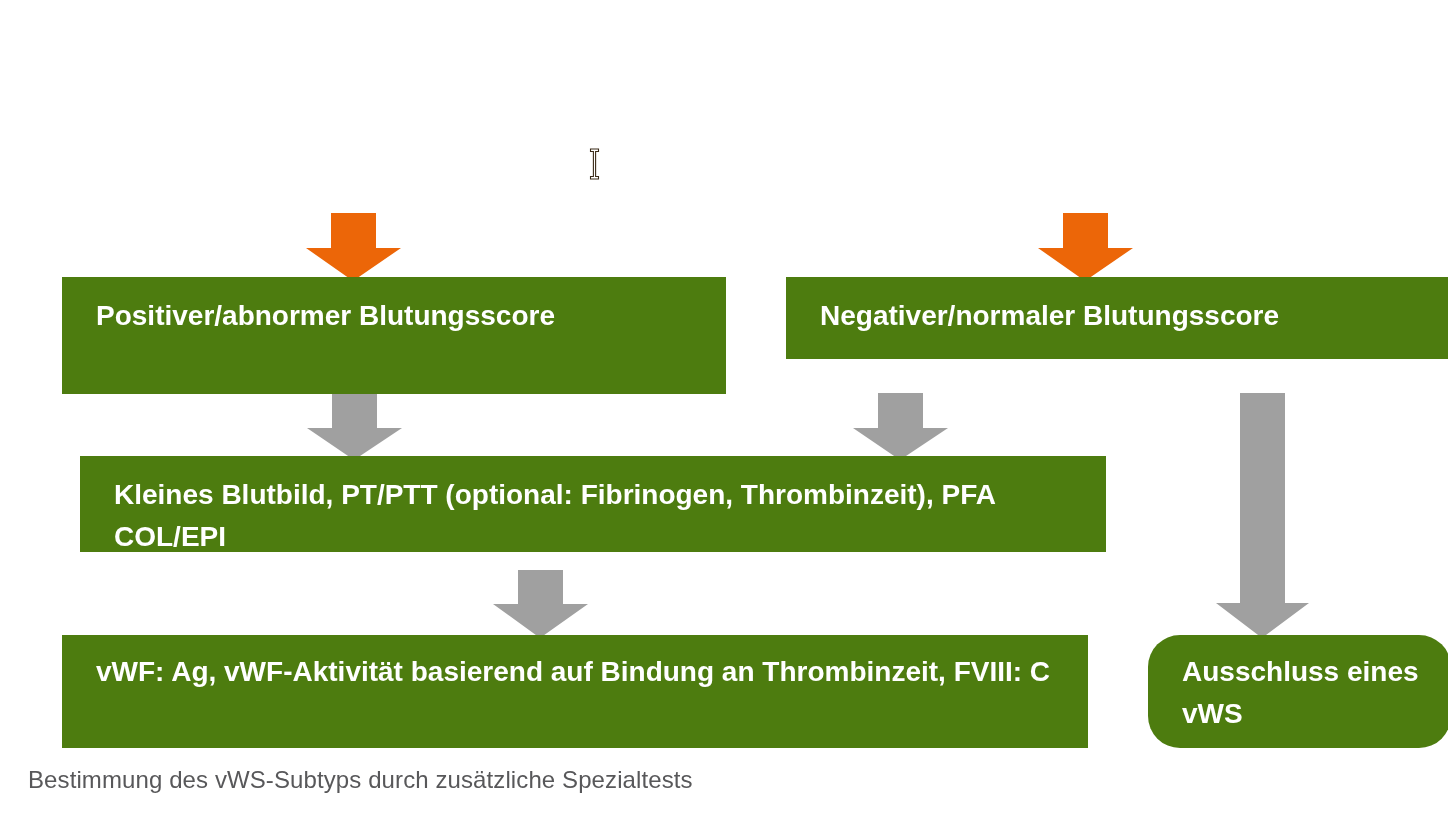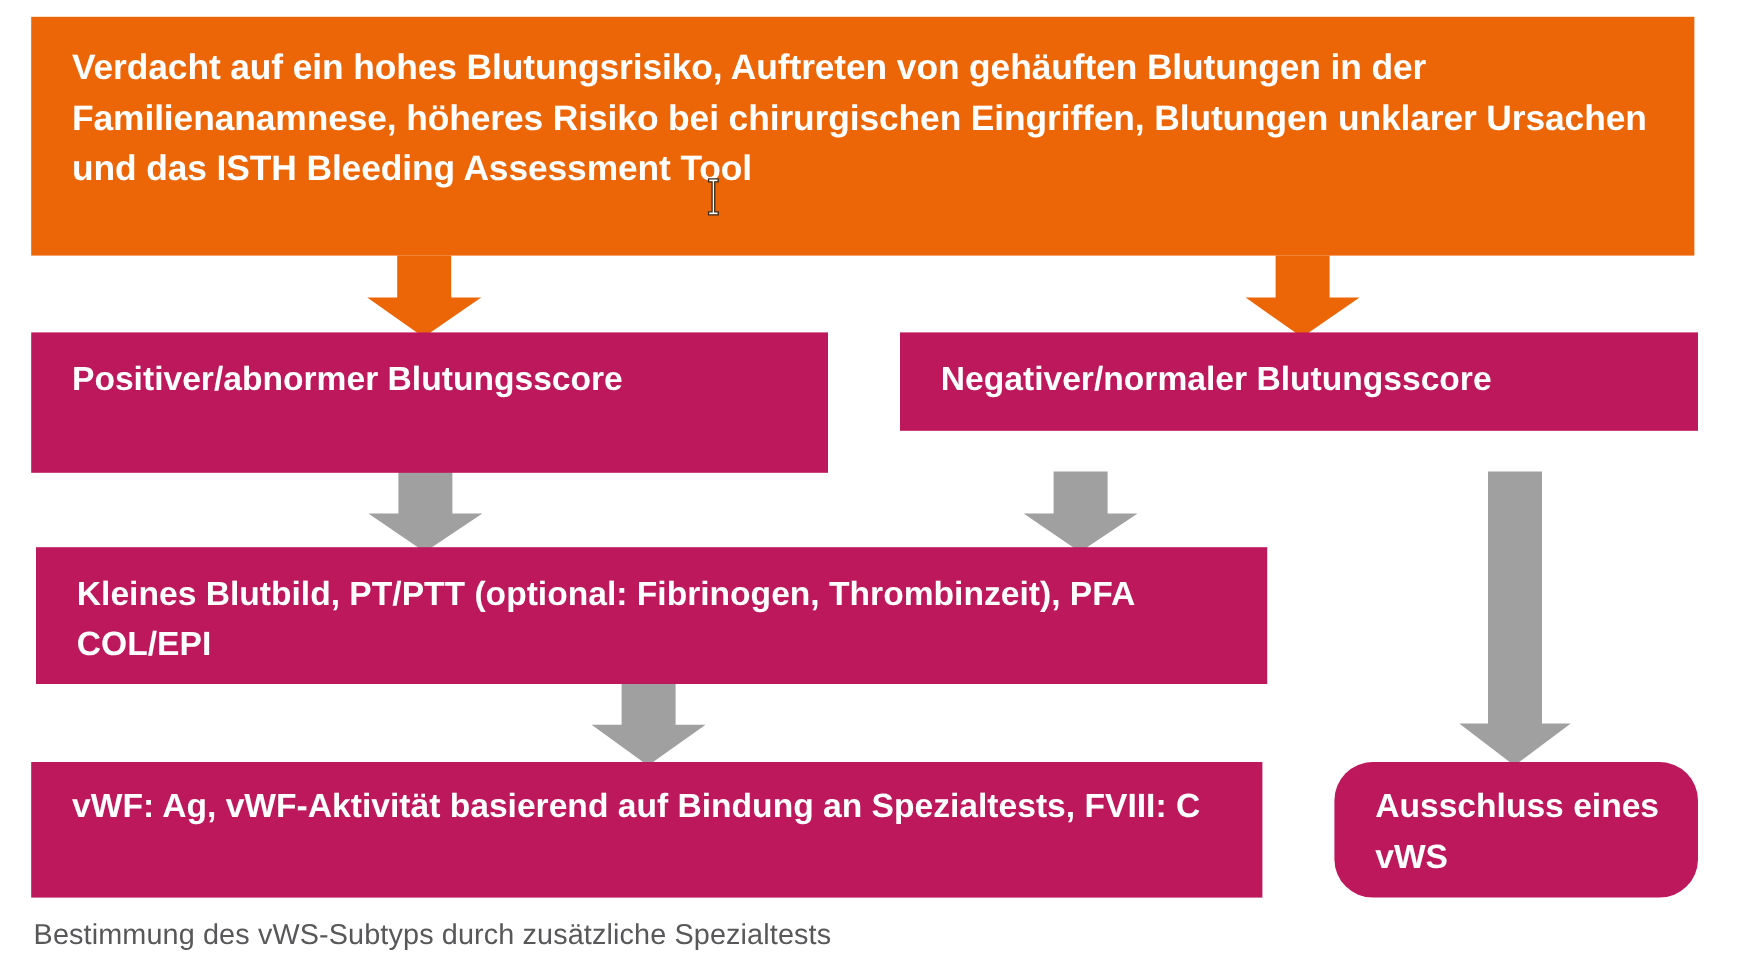--- a/index.html
+++ b/index.html
@@ -29,21 +29,22 @@
   }
   .node .node-text {
     display: block;
     white-space: pre-line;
   }
 
   .node-orange {
     background: #ec6608;
   }
   .node-gray {
-    background: #be185d;
+    background: #4d7c0f;
+    margin-left: 36px;
   }
 
   
   #node-header {
     left: 26px;
     top: 14px;
     width: 1386px;
     height: 199px;
     padding: 22px 30px 0 34px;
   }
@@ -69,24 +70,24 @@
     padding: 18px 24px 0 34px;
   }
   #node-positive .node-text,
   #node-negative .node-text {
     font-size: 28px;
     line-height: 42px;
   }
 
   
   #node-labs {
-    left: 30px;
+    left: 44px;
     top: 456px;
     width: 1026px;
-    height: 114px;
+    height: 96px;
     padding: 18px 24px 0 34px;
   }
   #node-labs .node-text {
     font-size: 28px;
     line-height: 42px;
   }
 
   
   #node-vwf {
     left: 26px;
@@ -158,38 +159,35 @@
 
     <polygon fill="#a0a0a0" points="332,393 377,393 377,428 402,428 354,460 307,428 332,428"></polygon>
 
     <polygon fill="#a0a0a0" points="878,393 923,393 923,428 948,428 900,460 853,428 878,428"></polygon>
 
     <polygon fill="#a0a0a0" points="1240,393 1285,393 1285,603 1309,603 1262,638 1216,603 1240,603"></polygon>
 
     <polygon fill="#a0a0a0" points="518,570 563,570 563,604 588,604 540,638 493,604 518,604"></polygon>
   </svg>
 
-  <div class="node node-orange" id="node-header">
-    <span class="node-text">Verdacht auf ein hohes Blutungsrisiko, Auftreten von gehäuften Blutungen in der Familienanamnese, höheres Risiko bei chirurgischen Eingriffen, Blutungen unklarer Ursachen und das ISTH Bleeding Assessment Tool</span>
-  </div>
 
   <div class="node node-gray" id="node-positive">
     <span class="node-text">Positiver/abnormer Blutungsscore</span>
   </div>
 
   <div class="node node-gray" id="node-negative">
     <span class="node-text">Negativer/normaler Blutungsscore</span>
   </div>
 
   <div class="node node-gray" id="node-labs">
     <span class="node-text">Kleines Blutbild, PT/PTT (optional: Fibrinogen, Thrombinzeit), PFA COL/EPI</span>
   </div>
 
   <div class="node node-gray" id="node-vwf">
-    <span class="node-text">vWF: Ag, vWF-Aktivität basierend auf Bindung an Spezialtests, FVIII: C</span>
+    <span class="node-text">vWF: Ag, vWF-Aktivität basierend auf Bindung an Thrombinzeit, FVIII: C</span>
   </div>
 
   <div class="node node-gray" id="node-exclude">
     <span class="node-text">Ausschluss eines vWS</span>
   </div>
 
   <div id="caption">Bestimmung des vWS-Subtyps durch zusätzliche Spezialtests</div>
 
   <svg id="text-cursor" viewBox="0 0 15 32" width="15" height="32" xmlns="http://www.w3.org/2000/svg">
     <path d="M3.5 1 L11.5 1 L11.5 3.5 L8.6 3.5 L8.6 28.5 L11.5 28.5 L11.5 31 L3.5 31 L3.5 28.5 L6.4 28.5 L6.4 3.5 L3.5 3.5 Z" fill="#ffffff" stroke="#3a2a18" stroke-width="1.1" stroke-linejoin="miter"></path>

